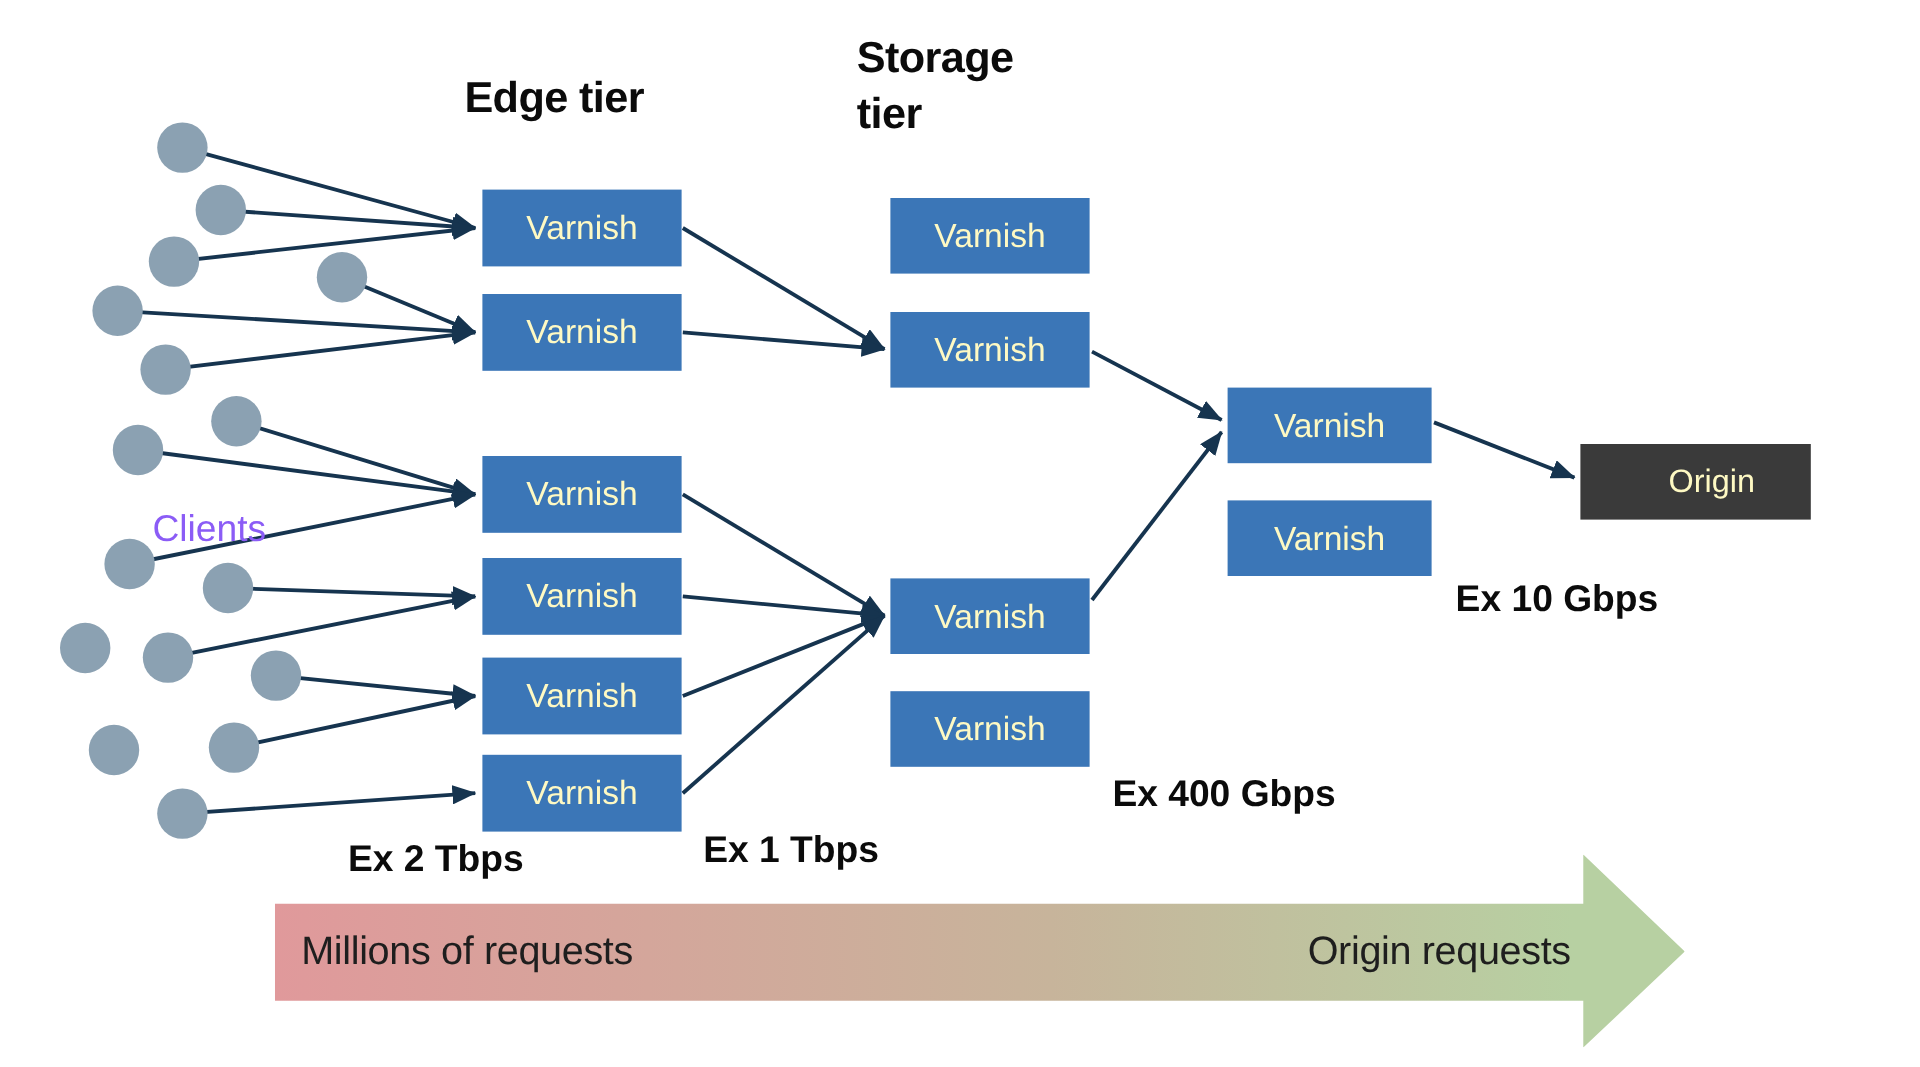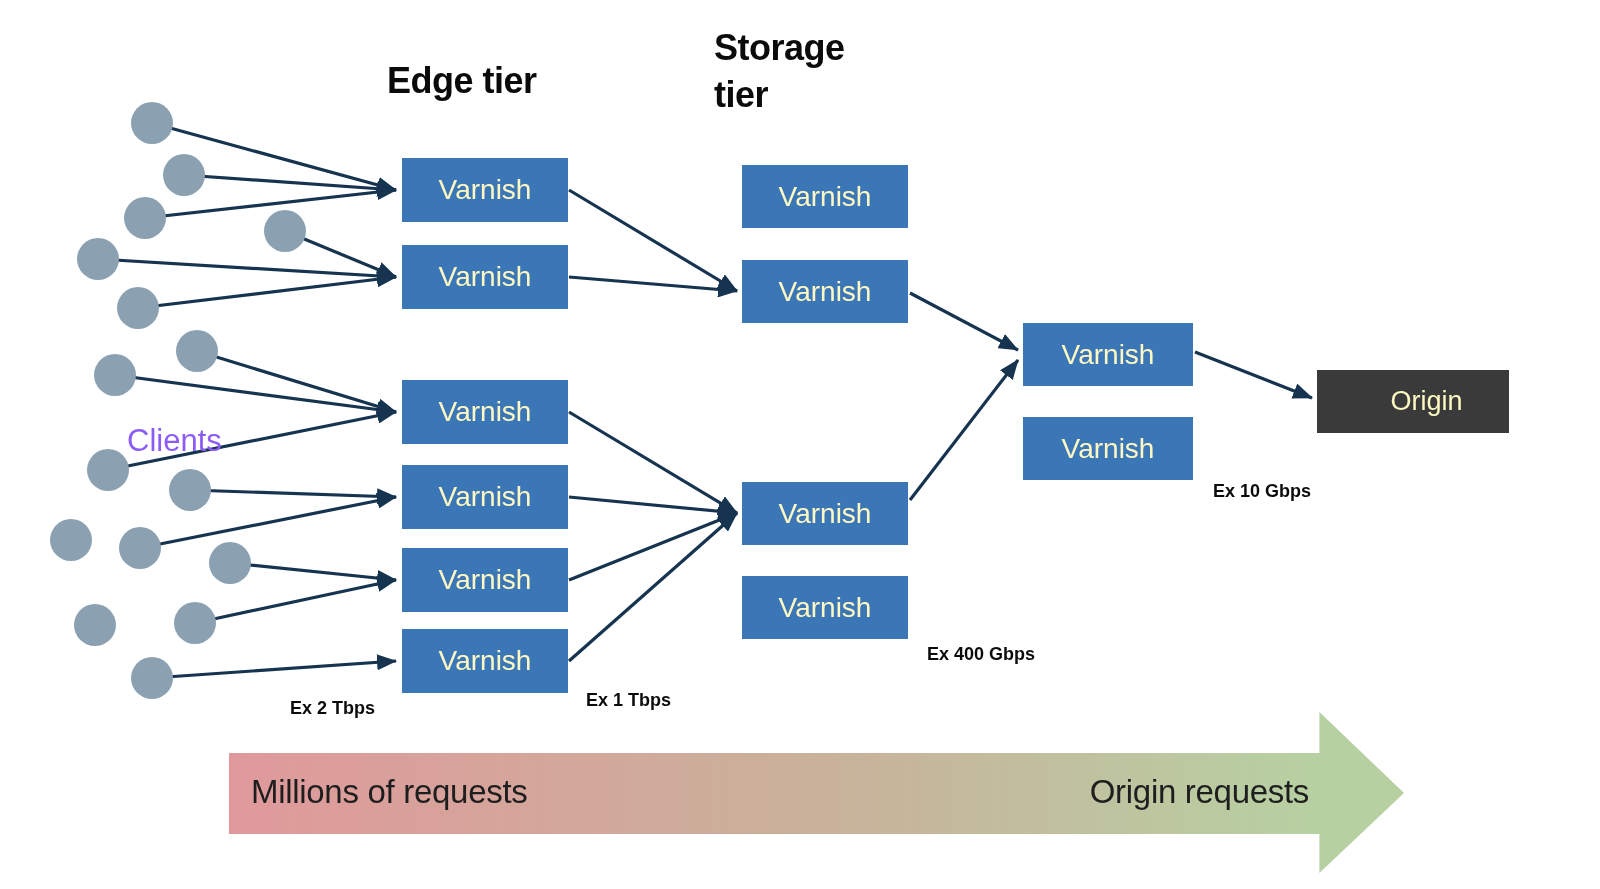--- a/index.html
+++ b/index.html
@@ -30,21 +30,21 @@
     position:absolute;display:flex;align-items:center;justify-content:center;
     color:#fef9c3;font-size:28px;font-weight:400;
   }
   .node.varnish{background:var(--varnish-box,#3b76b7);}
   .node.origin{background:var(--origin-box,#3a3a3a);font-size:27px;}
   .edge-box{left:402px;width:166px;height:64px;}
   .storage-box{left:742px;width:166px;height:63px;}
   .shield-box{left:1023px;width:170px;height:63px;}
   .origin-pos{left:1317px;top:370px;width:165px;height:63px;padding-left:27px;}
   .ex-label{
-    position:absolute;font-weight:800;font-size:18px;color:#0b0b0b;white-space:nowrap;
+    position:absolute;font-weight:800;font-size:31px;color:#0b0b0b;white-space:nowrap;
   }
   .connectors{position:absolute;left:0;top:0;width:1600px;height:889px;}
   .connector{stroke:var(--connector,#16344f);stroke-width:3.2;fill:none;}
   .arrowhead{fill:var(--connector,#16344f);}
   .client-dot{fill:var(--client-node,#8ba1b2);}
   .flow-arrow{
     position:absolute;left:229px;top:712px;width:1138px;height:161px;
     background:linear-gradient(90deg,
       var(--flow-gradient-start,#e0999b) 0%,
       var(--flow-gradient-mid,#c7b49b) 55%,

